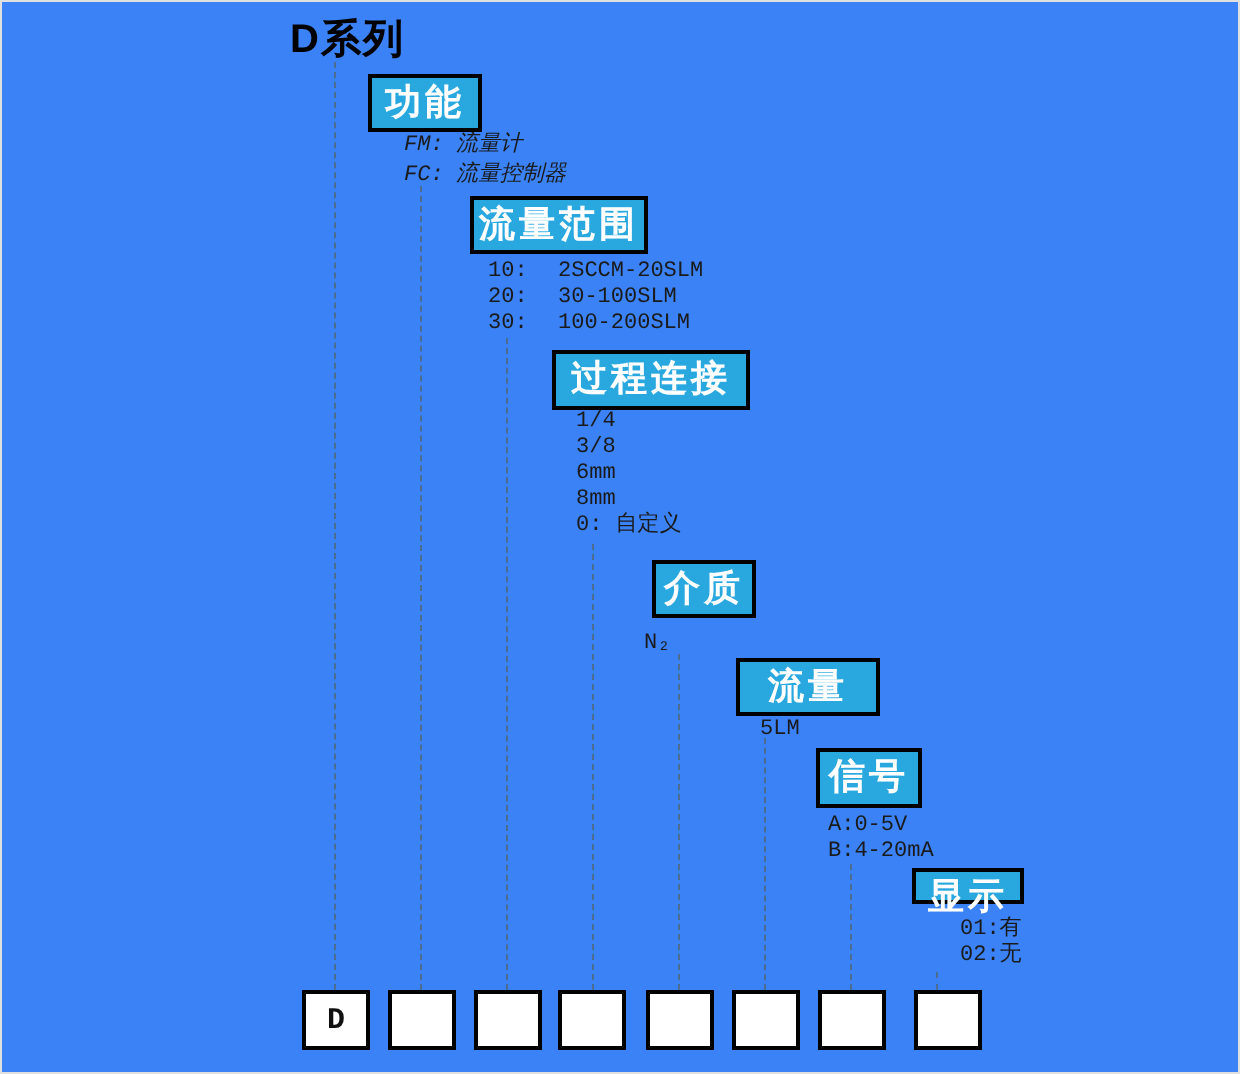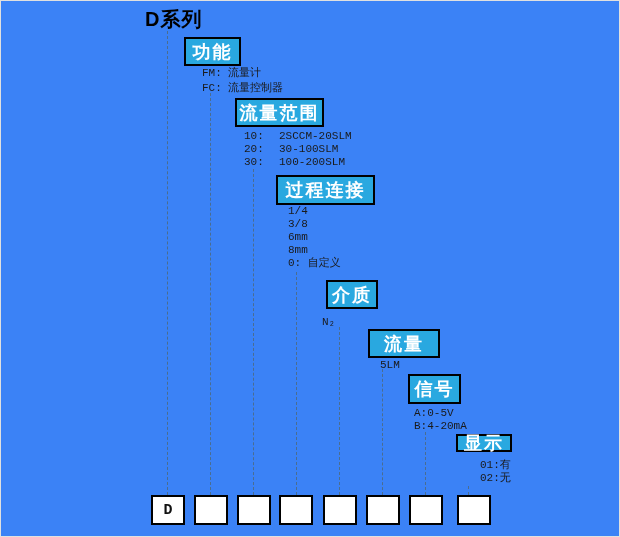--- a/index.html
+++ b/index.html
@@ -15,30 +15,30 @@
   .connector {
     position:absolute; width:0;
     border-left:1px dashed var(--connector,#4a6d8f);
     z-index:0;
   }
   .label-box {
     position:absolute; z-index:2; box-sizing:border-box;
     background:var(--box-fill,#29a8e0);
     border:2px solid var(--box-border,#000);
     color:var(--box-label,#fff);
-    display:flex; align-items:center; justify-content:center;
+    display:flex; align-items:flex-start; justify-content:center;
     font-size:18px; font-weight:bold; letter-spacing:2px;
   }
   .opts { position:absolute; z-index:1; }
   .opt-row {
     height:13px; line-height:13px; white-space:nowrap;
     font-family:"Liberation Mono","DejaVu Sans Mono",monospace;
     font-size:11px; color:var(--text,#1a1a1a);
   }
-  .opt-row.tall { height:15px; line-height:15px; }
+  .opt-row.tall { height:15px; line-height:15px;font-style:italic; }
   .code { display:inline-block; }
   .w26 { width:26px; }
   .w35 { width:35px; }
   .code-box {
     position:absolute; top:494px; width:34px; height:30px; box-sizing:border-box;
     background:#fff; border:2px solid #000; z-index:2;
     display:flex; align-items:center; justify-content:center;
     font-family:"Liberation Mono","DejaVu Sans Mono",monospace;
     font-size:15px; font-weight:bold; color:#111;
   }

